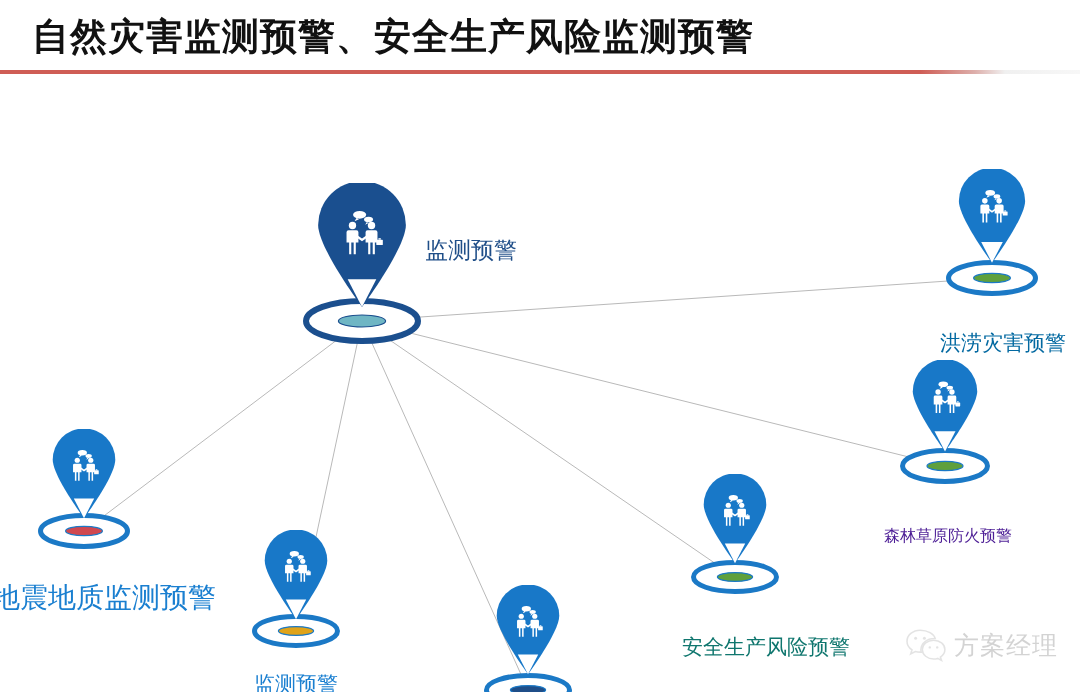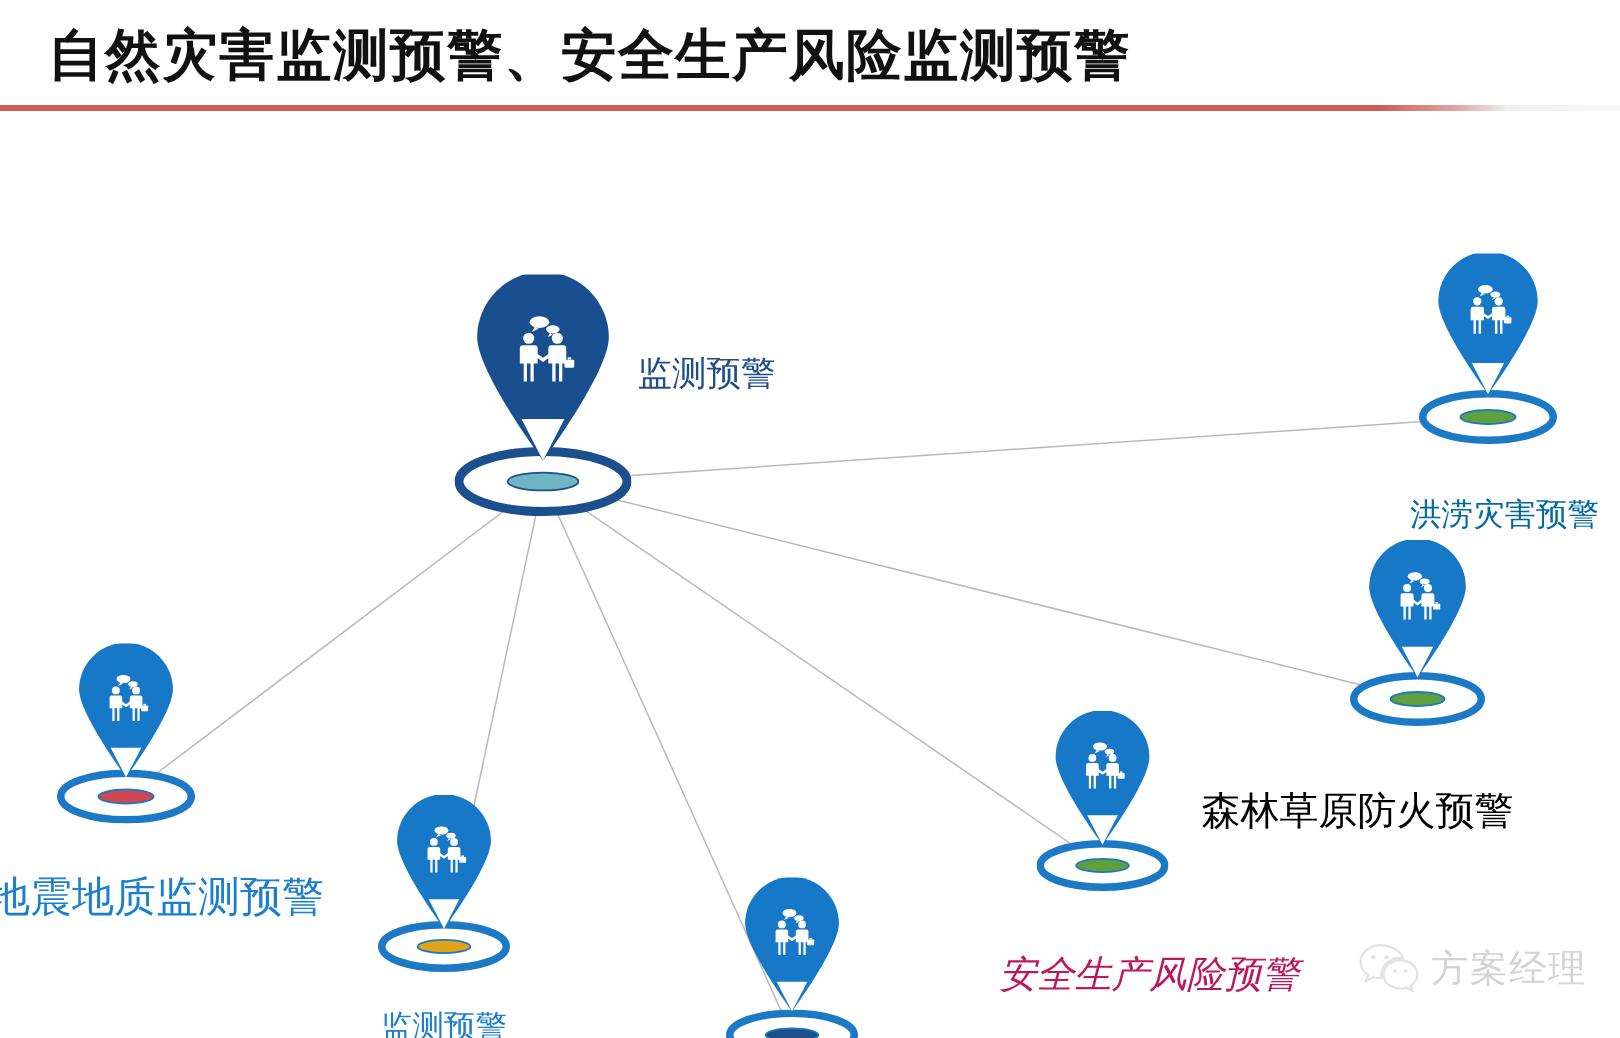--- a/index.html
+++ b/index.html
@@ -167,21 +167,21 @@
                 <circle cx="34" cy="34" r="6.2"></circle>
                 <path d="M27.4 42 h13.2 a3.4 3.4 0 0 1 3.4 3.4 v17 h-4.4 v20 h-3.6 v-20 h-4 v20 h-3.6 v-20 h-4.4 v-17 a3.4 3.4 0 0 1 3.4 -3.4z"></path>
                 <circle cx="66" cy="34" r="6.2"></circle>
                 <path d="M59.4 42 h13.2 a3.4 3.4 0 0 1 3.4 3.4 v17 h-4.4 v20 h-3.6 v-20 h-4 v20 h-3.6 v-20 h-4.4 v-17 a3.4 3.4 0 0 1 3.4 -3.4z"></path>
                 <path d="M41.5 50 l8.5 6 8.5 -6 v4.6 l-8.5 6 -8.5 -6z"></path>
                 <rect x="74" y="58" width="11" height="9" rx="1.2"></rect>
                 <rect x="77.6" y="55.4" width="4" height="2.4"></rect>
               </g>
             </svg>
           </div>
-          <div class="node-label label-below" style="left: 905px; top: 435px; font-size: 26px; color: #000000;">森林草原防火预警</div>
+          <div class="node-label label-below" style="left: 948px; top: 435px; font-size: 16px; color: #4c1d95;">森林草原防火预警</div>
         </div>
         <div class="node">
           <div class="node-art" style="left: 735px; top: 501px; width: 88px; height: 34px;"><svg width="88" height="34" viewBox="0 0 88 34">
               <ellipse cx="44" cy="17" rx="41.5" ry="14.5" fill="#ffffff" stroke="#1b79c6" stroke-width="5"></ellipse>
               <ellipse cx="44" cy="17" rx="17.6" ry="4.42" fill="#5fa03c" stroke="#1b79c6" stroke-width="1.2"></ellipse>
             </svg></div>
           <div class="node-art" style="left: 735px; top: 443px; width: 68px; height: 90px;">
             <svg width="68" height="90" viewBox="0 0 100 130" style="position: absolute; left: 0px; top: 0px;">
               <path d="M50 130 C50 130 4 68 4 44 A46 46 0 0 1 96 44 C96 68 50 130 50 130 Z" fill="#1878c8"></path>
               <path d="M35 101 L50 130 L65 101 Z" fill="#ffffff"></path>
@@ -195,21 +195,21 @@
                 <circle cx="34" cy="34" r="6.2"></circle>
                 <path d="M27.4 42 h13.2 a3.4 3.4 0 0 1 3.4 3.4 v17 h-4.4 v20 h-3.6 v-20 h-4 v20 h-3.6 v-20 h-4.4 v-17 a3.4 3.4 0 0 1 3.4 -3.4z"></path>
                 <circle cx="66" cy="34" r="6.2"></circle>
                 <path d="M59.4 42 h13.2 a3.4 3.4 0 0 1 3.4 3.4 v17 h-4.4 v20 h-3.6 v-20 h-4 v20 h-3.6 v-20 h-4.4 v-17 a3.4 3.4 0 0 1 3.4 -3.4z"></path>
                 <path d="M41.5 50 l8.5 6 8.5 -6 v4.6 l-8.5 6 -8.5 -6z"></path>
                 <rect x="74" y="58" width="11" height="9" rx="1.2"></rect>
                 <rect x="77.6" y="55.4" width="4" height="2.4"></rect>
               </g>
             </svg>
           </div>
-          <div class="node-label label-below" style="left: 766px; top: 544px; font-size: 25px; color: #be185d; font-style: italic;">安全生产风险预警</div>
+          <div class="node-label label-below" style="left: 766px; top: 544px; font-size: 21px; color: #0f766e;">安全生产风险预警</div>
         </div>
         <div class="node">
           <div class="node-art" style="left: 528px; top: 614px; width: 88px; height: 34px;"><svg width="88" height="34" viewBox="0 0 88 34">
               <ellipse cx="44" cy="17" rx="41.5" ry="14.5" fill="#ffffff" stroke="#1b79c6" stroke-width="5"></ellipse>
               <ellipse cx="44" cy="17" rx="17.6" ry="4.42" fill="#1f4e88" stroke="#1b79c6" stroke-width="1.2"></ellipse>
             </svg></div>
           <div class="node-art" style="left: 528px; top: 554px; width: 68px; height: 90px;">
             <svg width="68" height="90" viewBox="0 0 100 130" style="position: absolute; left: 0px; top: 0px;">
               <path d="M50 130 C50 130 4 68 4 44 A46 46 0 0 1 96 44 C96 68 50 130 50 130 Z" fill="#1878c8"></path>
               <path d="M35 101 L50 130 L65 101 Z" fill="#ffffff"></path>

